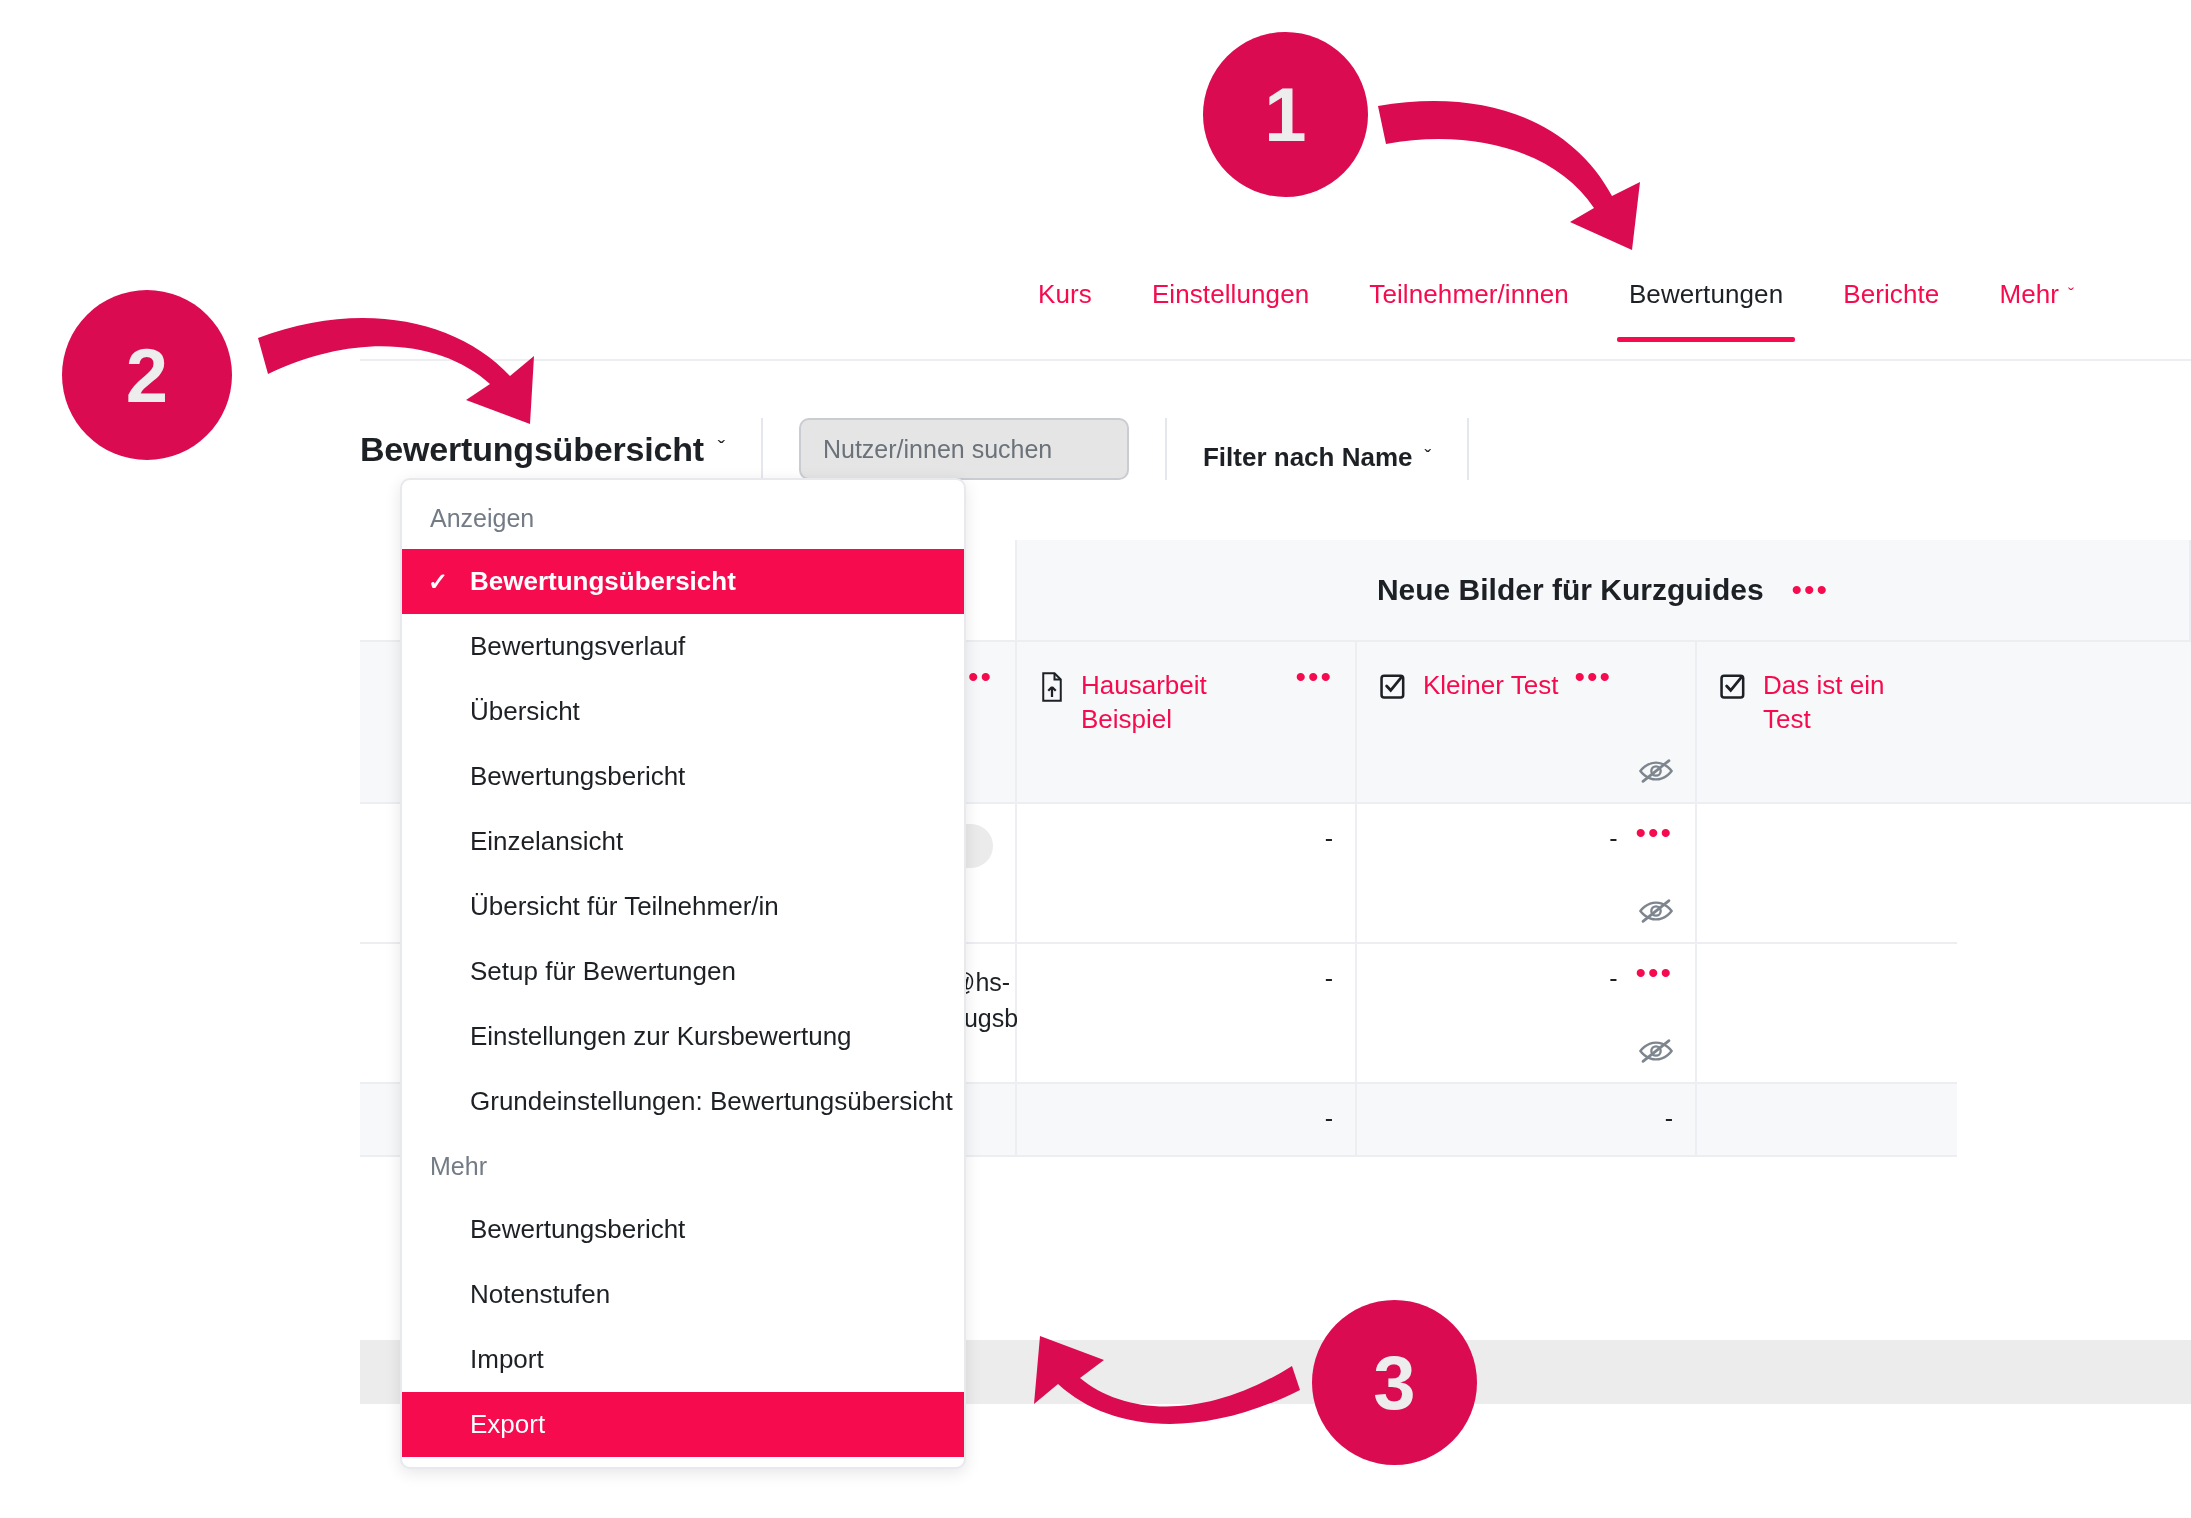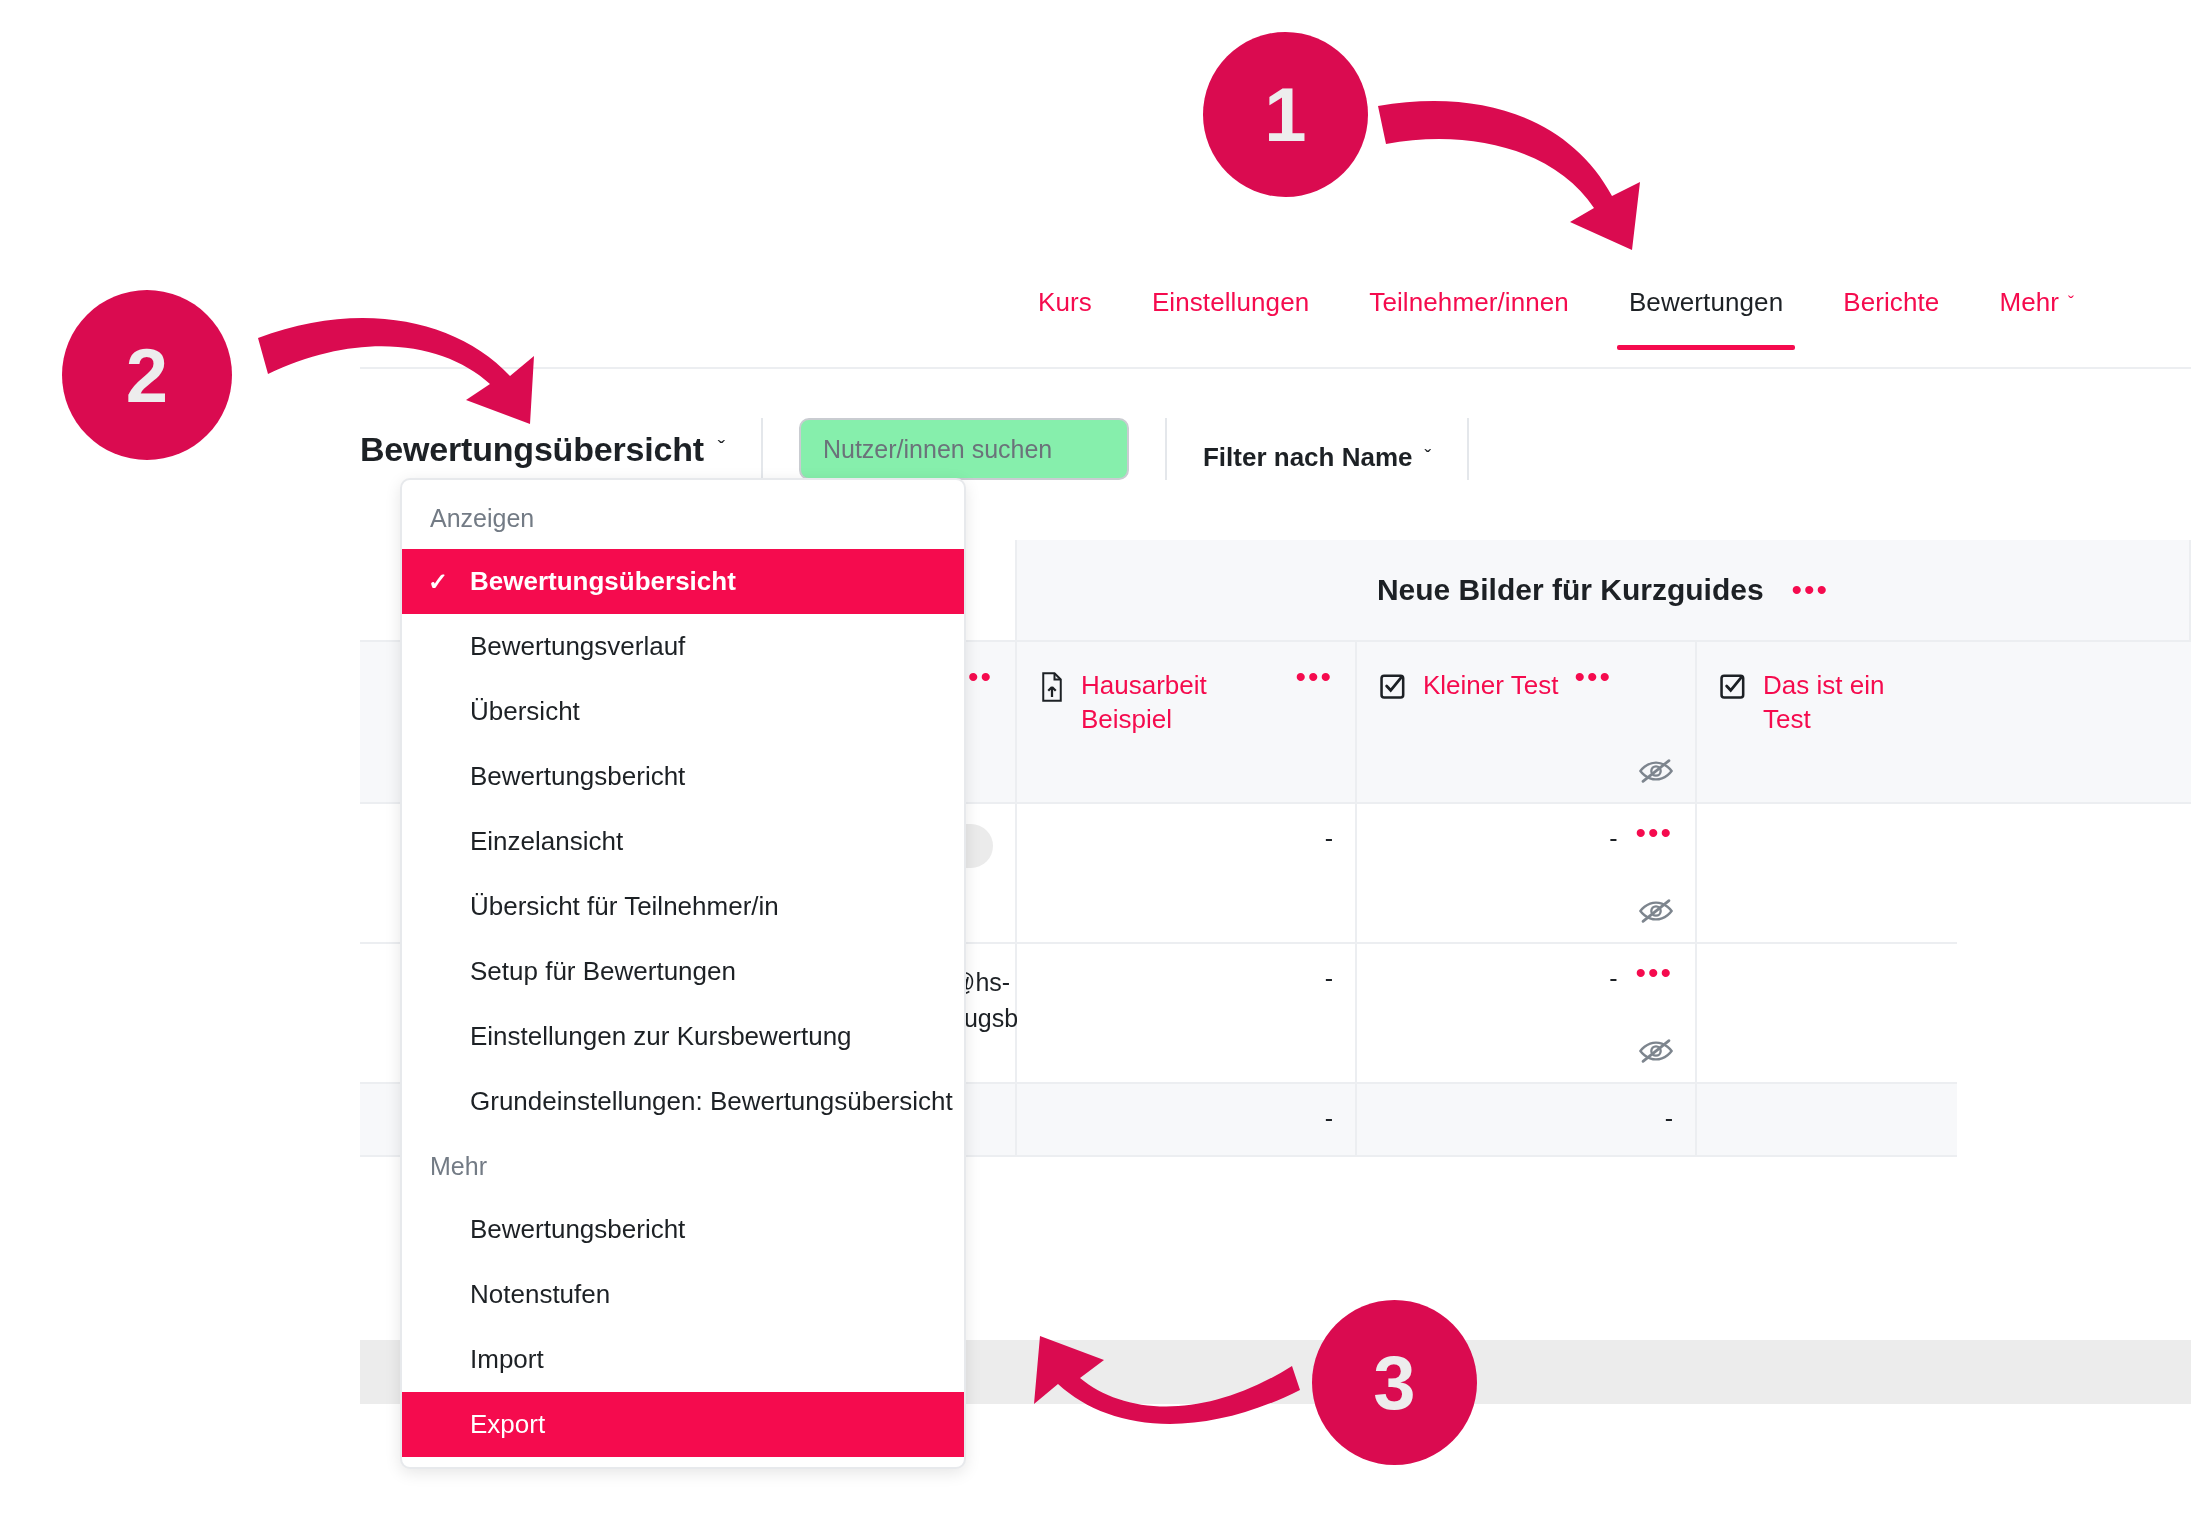--- a/index.html
+++ b/index.html
@@ -9,21 +9,21 @@
     font-family:"Liberation Sans",sans-serif;
     -webkit-font-smoothing:antialiased;
   }
   .stage{position:absolute;inset:0;}
 
   
   .page{position:absolute;left:0;top:0;width:2191px;height:1518px;}
 
   
   .navbar{
-    position:absolute;left:360px;top:279px;width:1831px;height:88px;
+    position:absolute;left:360px;top:271px;width:1831px;height:88px;
     border-bottom:2px solid #eceef1;
     display:flex;align-items:flex-start;
   }
   .navtabs{display:flex;align-items:flex-start;gap:0;margin-left:648px;}
   .navtab{
     font-size:26px;color:#f50b4e;padding:8px 30px 30px 30px;
     white-space:nowrap;cursor:pointer;position:relative;letter-spacing:.1px;
   }
   .navtab.active{color:#1d2125;}
   .navtab.active:after{
@@ -36,21 +36,21 @@
   .toolbar{position:absolute;left:360px;top:400px;width:1831px;height:98px;display:flex;align-items:center;}
   .gb-title{
     font-size:34px;font-weight:bold;color:#1d2125;white-space:nowrap;
     display:flex;align-items:center;cursor:pointer;letter-spacing:-.2px;
   }
   .gb-title .caret{font-size:22px;font-weight:normal;margin-left:14px;color:#1d2125;}
   .vsep{width:2px;height:62px;background:#e4e7eb;margin:0 36px;}
   .searchbox{
     width:330px;height:62px;border:2px solid #c9ccd1;border-radius:10px;
     display:flex;align-items:center;padding:0 22px;box-sizing:border-box;
-    font-size:25px;color:#6b727a;cursor:text;background:#86efac;
+    font-size:25px;color:#6b727a;cursor:text;background:#e5e5e5;
   }
   .filterbtn{
     font-size:26px;font-weight:bold;color:#1d2125;white-space:nowrap;
     display:flex;align-items:center;cursor:pointer;margin-top:16px;
   }
   .filterbtn .caret{font-size:20px;font-weight:normal;margin-left:12px;}
 
   
   .gtable{position:absolute;left:360px;top:540px;width:1831px;}
   .grow{display:flex;}

